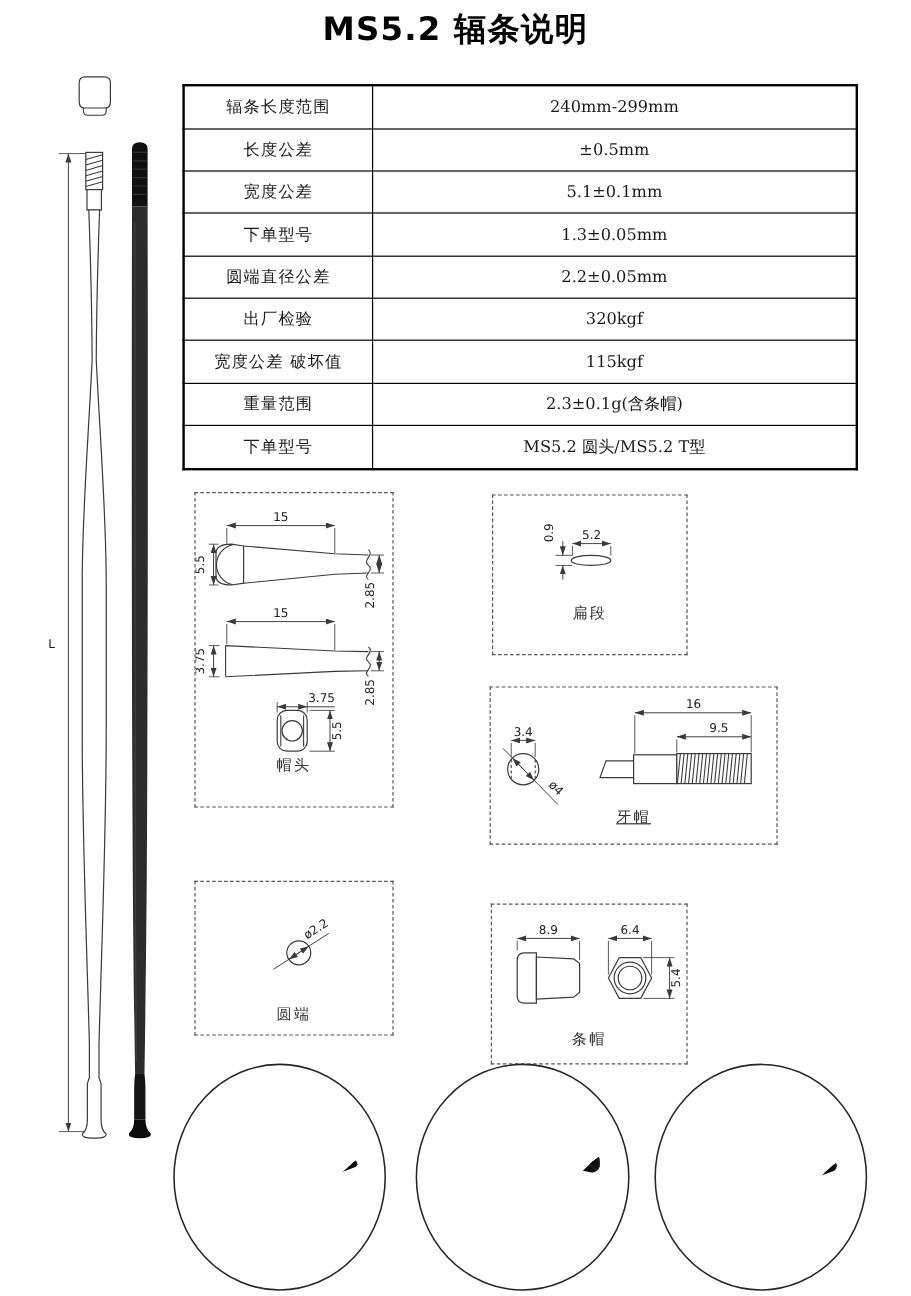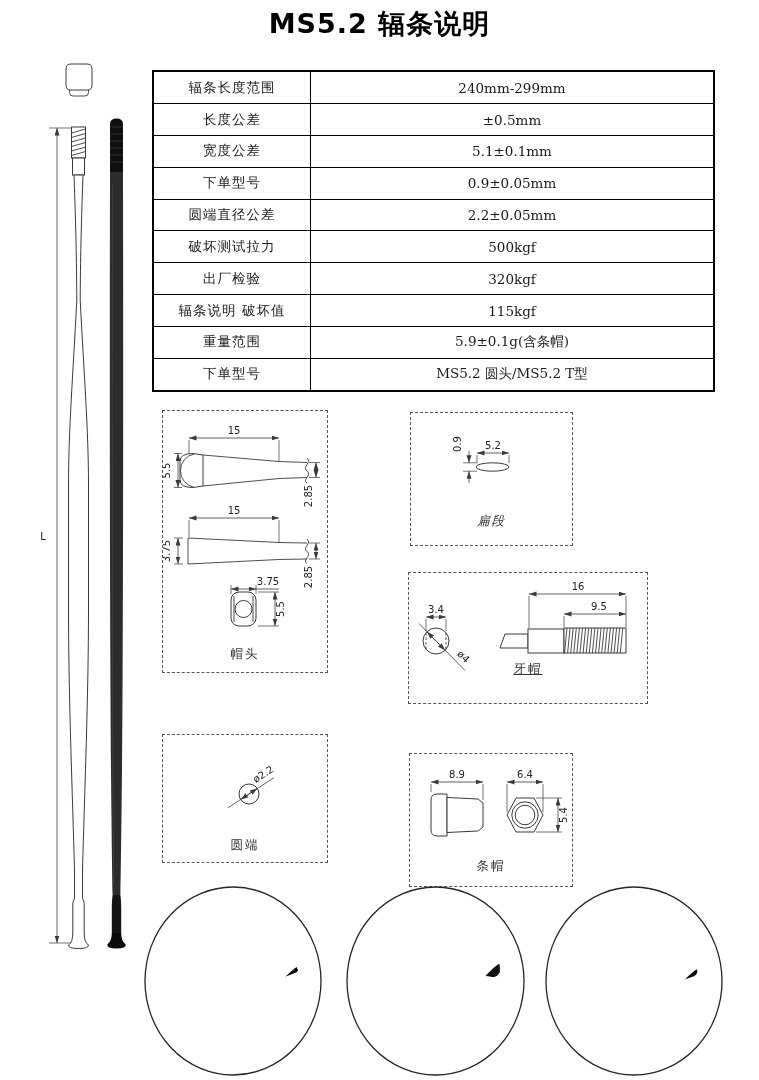--- a/index.html
+++ b/index.html
@@ -50,41 +50,37 @@
       <tr>
           <td class="c1">长度公差</td>
           <td>±0.5mm</td>
         </tr>
       <tr>
           <td class="c1">宽度公差</td>
           <td>5.1±0.1mm</td>
         </tr>
       <tr>
           <td class="c1">下单型号</td>
-          <td>0.9±0.05mm</td>
+          <td>1.3±0.05mm</td>
         </tr>
       <tr>
           <td class="c1">圆端直径公差</td>
           <td>2.2±0.05mm</td>
         </tr>
       <tr>
-          <td class="c1">破坏测试拉力</td>
-          <td>500kgf</td>
-        </tr>
-      <tr>
           <td class="c1">出厂检验</td>
           <td>320kgf</td>
         </tr>
       <tr>
-          <td class="c1">辐条说明 破坏值</td>
+          <td class="c1">宽度公差 破坏值</td>
           <td>115kgf</td>
         </tr>
       <tr>
           <td class="c1">重量范围</td>
-          <td>5.9±0.1g(含条帽)</td>
+          <td>2.3±0.1g(含条帽)</td>
         </tr>
       <tr>
           <td class="c1">下单型号</td>
           <td>MS5.2 圆头/MS5.2 T型</td>
         </tr>
     </tbody>
   </table>
 
   <svg style="position:absolute;left:30px;top:55px;" width="115" height="900" viewBox="0 0 115 900">
 
@@ -159,37 +155,37 @@
       <text class="dim-text" x="105" y="174" text-anchor="middle">3.75</text>
       <rect class="part" x="68" y="181" width="25" height="34" rx="8" ry="8"></rect>
       <line class="part-thin" x1="71" y1="185" x2="71" y2="211"></line>
       <line class="part-thin" x1="90" y1="185" x2="90" y2="211"></line>
       <circle class="part" cx="80.5" cy="198" r="8.5"></circle>
       <line class="ext-line" x1="95" y1="181" x2="116" y2="181"></line>
       <line class="ext-line" x1="95" y1="215" x2="116" y2="215"></line>
       <line class="dim-line" x1="112" y1="181" x2="112" y2="215" marker-start="url(#dimArrow)" marker-end="url(#dimArrow)"></line>
       <text class="dim-text" transform="translate(121,198) rotate(-90)" text-anchor="middle">5.5</text>
     </svg>
-    <div class="box-label" style="bottom:9px;">帽头</div>
+    <div class="box-label" style="bottom:25px;">帽头</div>
   </div>
 
   <div class="dashed-box" style="left:410px;top:412px;width:163px;height:134px;">
     <svg width="161" height="132" viewBox="0 0 161 132">
       <line class="ext-line" x1="66" y1="42" x2="66" y2="50"></line>
       <line class="ext-line" x1="98" y1="42" x2="98" y2="50"></line>
       <line class="dim-line" x1="66" y1="40" x2="98" y2="40" marker-start="url(#dimArrow)" marker-end="url(#dimArrow)"></line>
       <text class="dim-text" x="82" y="36" text-anchor="middle">5.2</text>
       <ellipse class="part" cx="81.5" cy="54" rx="16.5" ry="4.2"></ellipse>
       <line class="ext-line" x1="52" y1="49.8" x2="66" y2="49.8"></line>
       <line class="ext-line" x1="52" y1="58.2" x2="66" y2="58.2"></line>
       <line class="dim-line" x1="58" y1="38" x2="58" y2="49.8" marker-end="url(#dimArrow)"></line>
       <line class="dim-line" x1="58" y1="70" x2="58" y2="58.2" marker-end="url(#dimArrow)"></line>
       <text class="dim-text" transform="translate(50,31) rotate(-90)" text-anchor="middle">0.9</text>
     </svg>
-    <div class="box-label" style="bottom:15px;font-style:italic;">扁段</div>
+    <div class="box-label" style="bottom:25px;">扁段</div>
   </div>
 
   <div class="dashed-box" style="left:408px;top:572px;width:240px;height:132px;">
     <svg width="238" height="130" viewBox="0 0 238 130">
 
       <line class="ext-line" x1="17" y1="46" x2="17" y2="58"></line>
       <line class="ext-line" x1="37" y1="46" x2="37" y2="58"></line>
       <line class="dim-line" x1="17" y1="44" x2="37" y2="44" marker-start="url(#dimArrow)" marker-end="url(#dimArrow)"></line>
       <text class="dim-text" x="27" y="40" text-anchor="middle">3.4</text>
       <circle class="part" cx="27" cy="68" r="13"></circle>
@@ -205,21 +201,21 @@
       <rect class="part" x="155" y="55" width="62" height="25"></rect>
       <path class="part-thin" d="M158,55 l-2.5,25 m5.6,-25 l-2.5,25 m5.6,-25 l-2.5,25 m5.6,-25 l-2.5,25 m5.6,-25 l-2.5,25 m5.6,-25 l-2.5,25 m5.6,-25 l-2.5,25 m5.6,-25 l-2.5,25 m5.6,-25 l-2.5,25 m5.6,-25 l-2.5,25 m5.6,-25 l-2.5,25 m5.6,-25 l-2.5,25 m5.6,-25 l-2.5,25 m5.6,-25 l-2.5,25 m5.6,-25 l-2.5,25 m5.6,-25 l-2.5,25 m5.6,-25 l-2.5,25 m5.6,-25 l-2.5,25 m5.6,-25 l-2.5,25"></path>
       <line class="ext-line" x1="120" y1="23" x2="120" y2="55"></line>
       <line class="ext-line" x1="217" y1="23" x2="217" y2="54"></line>
       <line class="dim-line" x1="120" y1="21" x2="217" y2="21" marker-start="url(#dimArrow)" marker-end="url(#dimArrow)"></line>
       <text class="dim-text" x="169" y="17" text-anchor="middle">16</text>
       <line class="ext-line" x1="155" y1="43" x2="155" y2="54"></line>
       <line class="dim-line" x1="155" y1="41" x2="217" y2="41" marker-start="url(#dimArrow)" marker-end="url(#dimArrow)"></line>
       <text class="dim-text" x="190" y="37" text-anchor="middle">9.5</text>
     </svg>
-    <div class="box-label" style="bottom:25px;text-decoration:underline;">牙帽</div>
+    <div class="box-label" style="bottom:13px;text-decoration:underline;">牙帽</div>
   </div>
 
   <div class="dashed-box" style="left:162px;top:734px;width:166px;height:129px;">
     <svg width="164" height="127" viewBox="0 0 164 127">
       <circle class="part" cx="86" cy="59" r="10"></circle>
       <line class="dim-line" x1="65" y1="72.7" x2="111" y2="42.7"></line>
       <line class="dim-line" x1="86" y1="59" x2="94.4" y2="53.5" marker-end="url(#dimArrow)"></line>
       <line class="dim-line" x1="86" y1="59" x2="77.6" y2="64.5" marker-end="url(#dimArrow)"></line>
       <text class="dim-text" transform="translate(102,42) rotate(-33)" text-anchor="middle">ø2.2</text>
     </svg>

